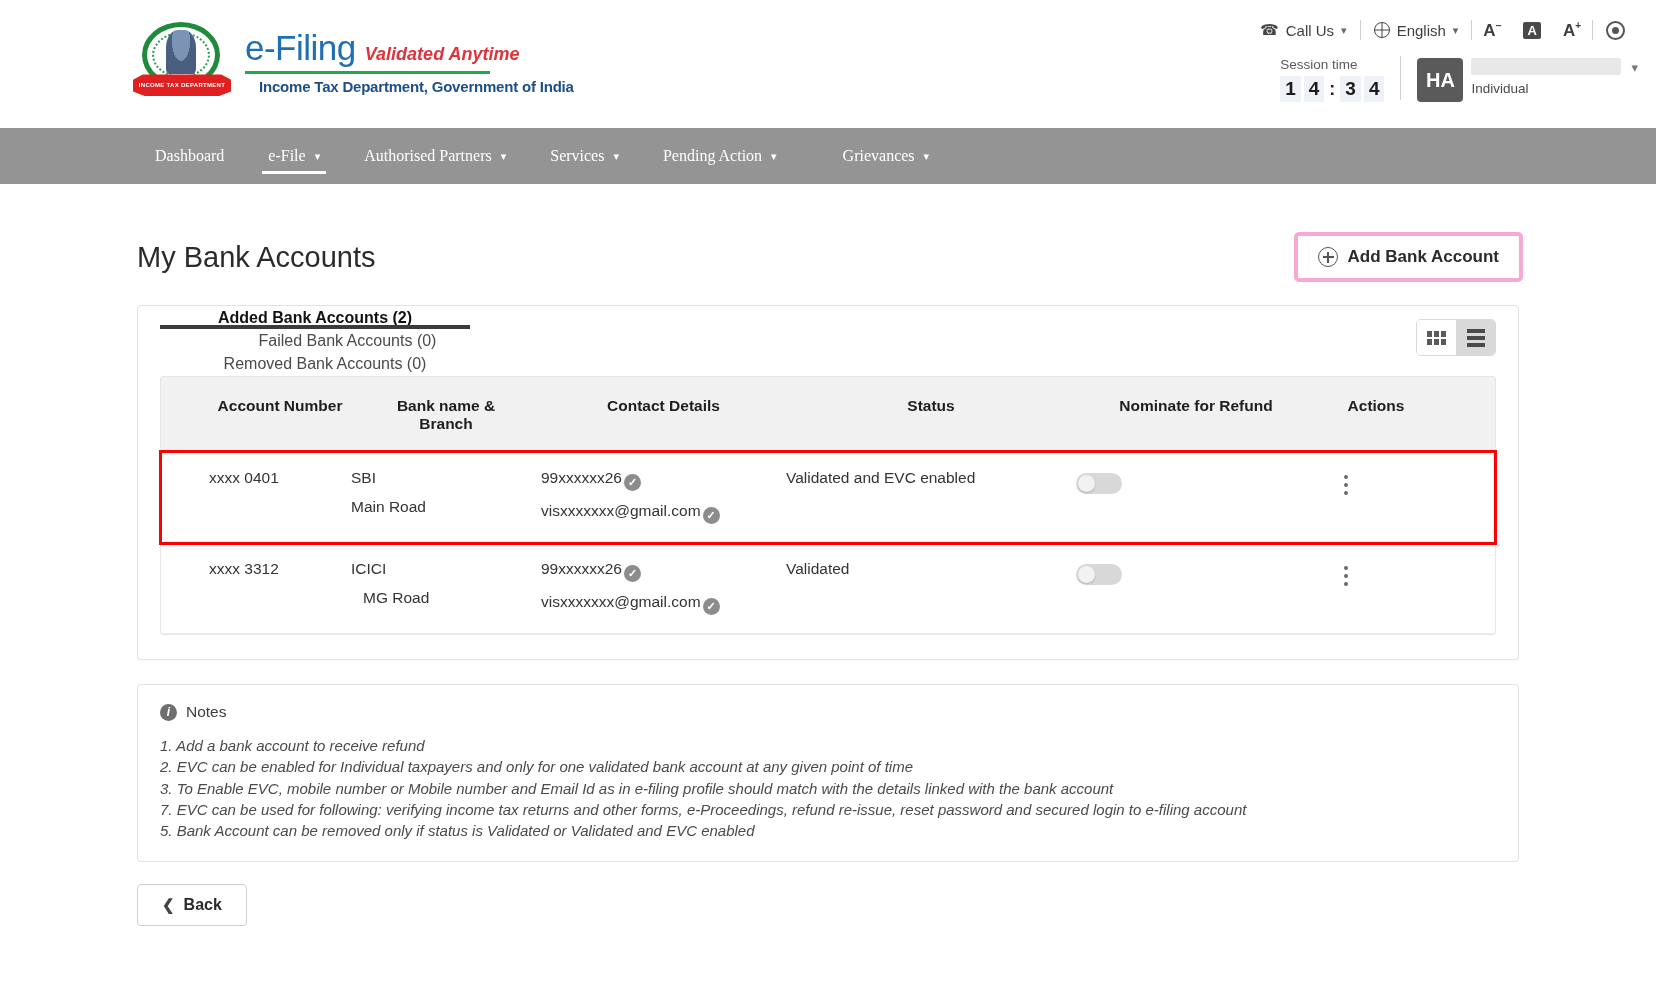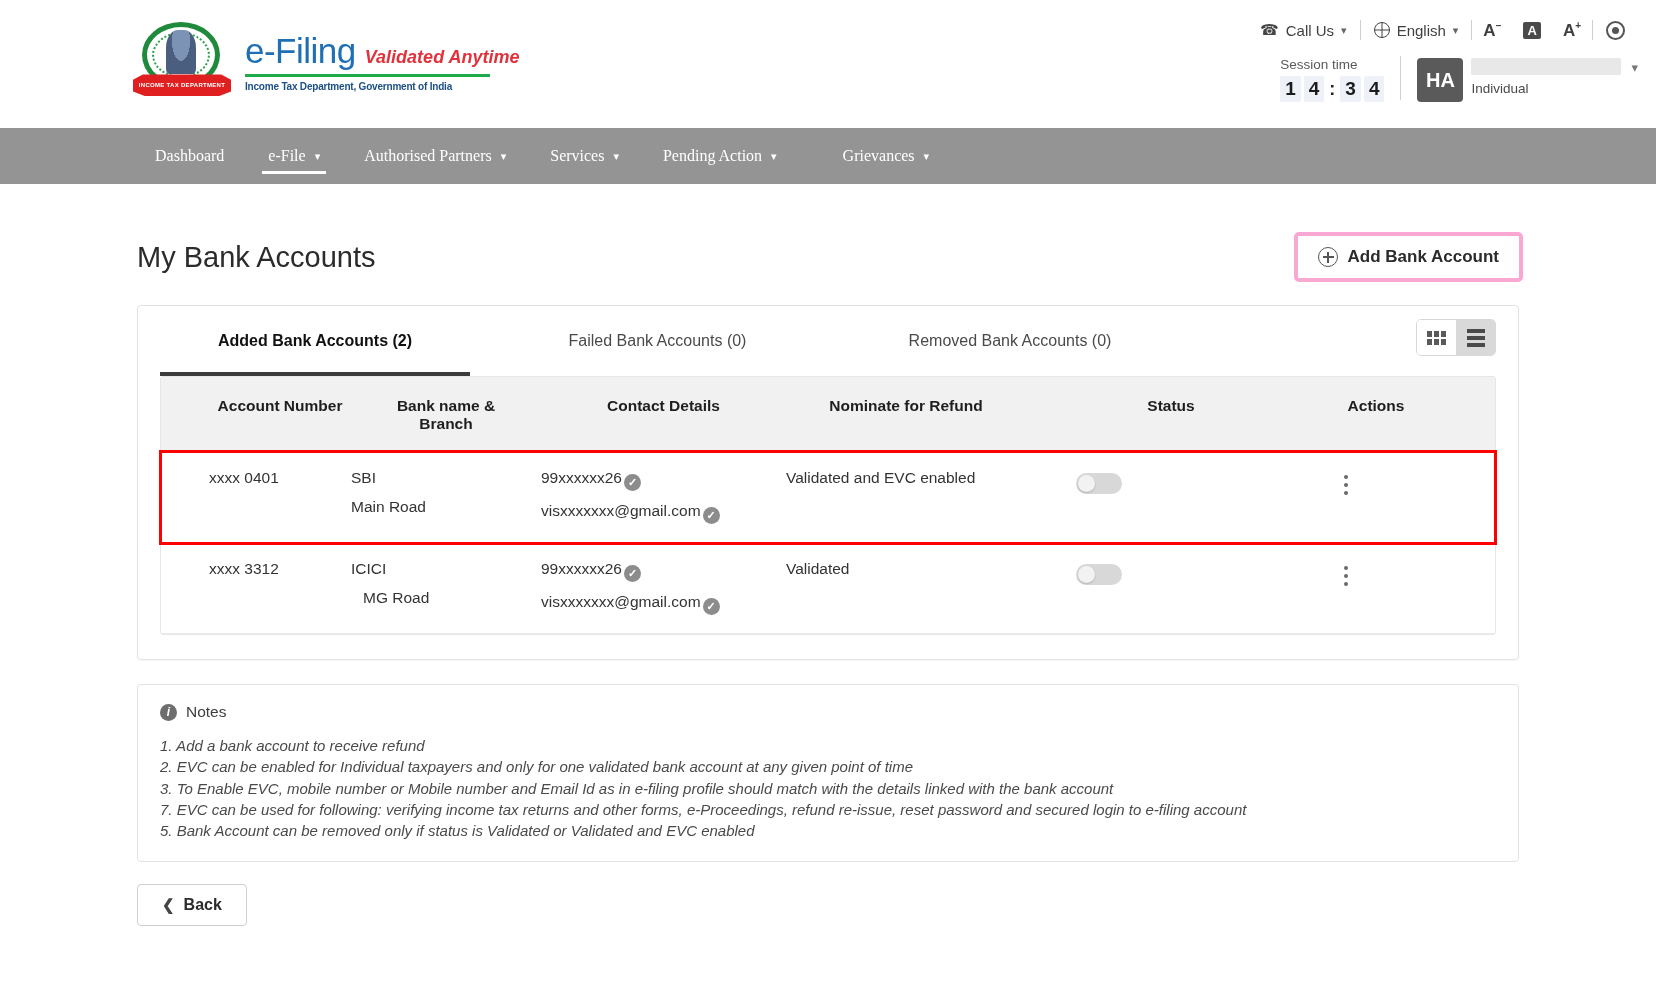--- a/index.html
+++ b/index.html
@@ -33,21 +33,21 @@
     position:absolute; left:0px; top:50px; width:98px; height:26px;
     background:#e02020; clip-path: polygon(0 30%,10% 10%,90% 10%,100% 30%,100% 75%,88% 92%,12% 92%,0 75%);
     display:flex; align-items:center; justify-content:center;
   }
   .emblem .ribbon span{ color:#fff; font-size:6px; font-weight:bold; letter-spacing:.3px; }
   .brand { margin-left:14px; }
   .brand-top { display:flex; align-items:baseline; }
   .brand-efiling { font-size:35px; color:#1f6fb4; letter-spacing:-0.5px; }
   .brand-tag { font-size:18px; color:#e0323c; font-style:italic; font-weight:bold; margin-left:9px; }
   .brand-rule { height:3px; background:#1faa4b; margin:3px 0 4px 0; width:245px; }
-  .brand-sub { font-size:10px; color:#1c4f86; font-weight:bold; letter-spacing:-0.2px; }
+  .brand-sub { font-size:15px; color:#1c4f86; font-weight:bold; letter-spacing:-0.2px;margin-left:14px; }
 
   .header-right { position:absolute; right:18px; top:14px; width:640px; }
   .hr-row1 { display:flex; align-items:center; justify-content:flex-end; gap:0px; height:32px; }
   .hr-item { display:flex; align-items:center; gap:7px; font-size:15px; color:#3f3f3f; padding:0 13px; cursor:pointer;}
   .hr-div { width:1px; height:20px; background:#cfcfcf; }
   .caret { font-size:11px; color:#666; }
   .icon-phone { font-size:15px; color:#444; transform: scaleX(-1); display:inline-block;}
   .globe { width:16px; height:16px; border:1.6px solid #444; border-radius:50%; position:relative; }
   .globe:before{content:"";position:absolute;left:50%;top:-1px;bottom:-1px;width:0;border-left:1.4px solid #444;transform:translateX(-50%);}
   .globe:after{content:"";position:absolute;top:50%;left:-1px;right:-1px;height:0;border-top:1.4px solid #444;transform:translateY(-50%);}
@@ -86,21 +86,21 @@
   .page-title { font-size:29px; color:#2b2b2b; font-weight:normal; }
   .add-btn { display:flex; align-items:center; gap:10px; border:4px solid #f9a8d4; background:#fff;
              border-radius:5px; padding:11px 20px; font-size:17px; color:#2b2b2b; cursor:pointer;
              font-weight:bold; }
   .plus-circ { width:20px; height:20px; border:1.6px solid #555; border-radius:50%; position:relative; }
   .plus-circ:before{content:"";position:absolute;left:4px;top:8.2px;width:11px;height:1.8px;background:#555;}
   .plus-circ:after{content:"";position:absolute;top:4px;left:8.2px;height:11px;width:1.8px;background:#555;}
 
   .card { margin:23px 137px 0 137px; border:1px solid #e3e3e3; border-radius:4px; background:#fff;
           box-shadow:0 1px 2px rgba(0,0,0,.04); padding:0 22px 24px 22px;}
-  .tabs-row { display:flex; align-items:flex-start; position:relative; height:70px; }
+  .tabs-row { display:flex; align-items:flex-start; position:relative; height:70px;flex-direction:column; }
   .tab { font-size:16px; color:#4a4a4a; cursor:pointer; position:relative; height:100%;
          display:flex; align-items:center; justify-content:center; }
   .tab.active { color:#111; font-weight:bold; }
   .tab.active:after{ content:""; position:absolute; left:0; right:0; bottom:0; height:4px; background:#3b3b3b;}
   .tab-1 { width:310px; }
   .tab-2 { width:375px; }
   .tab-3 { width:330px; }
   .view-toggle { position:absolute; right:0; top:13px; display:flex; border:1px solid #d8d8d8; border-radius:5px; overflow:hidden;}
   .vt-btn { width:39px; height:35px; display:flex; align-items:center; justify-content:center; background:#fff; cursor:pointer;}
   .vt-btn.active { background:#d9d9d9; }
@@ -291,22 +291,22 @@
       </div>
 
       <div class="tbl">
         <div class="trow thead">
           <div class="th c1">Account Number</div>
           <div class="th c2">
             <div>Bank name &amp;</div>
             <div>Branch</div>
           </div>
           <div class="th c3">Contact Details</div>
+          <div class="th c4">Status</div>
           <div class="th c5">Nominate for Refund</div>
-          <div class="th c4">Status</div>
           <div class="th c6">Actions</div>
         </div>
 
         <div class="trow data highlight">
           <div class="td c1">xxxx 0401</div>
           <div class="td c2">
             <div>SBI</div>
             <div class="sub">Main Road</div>
           </div>
           <div class="td c3">

